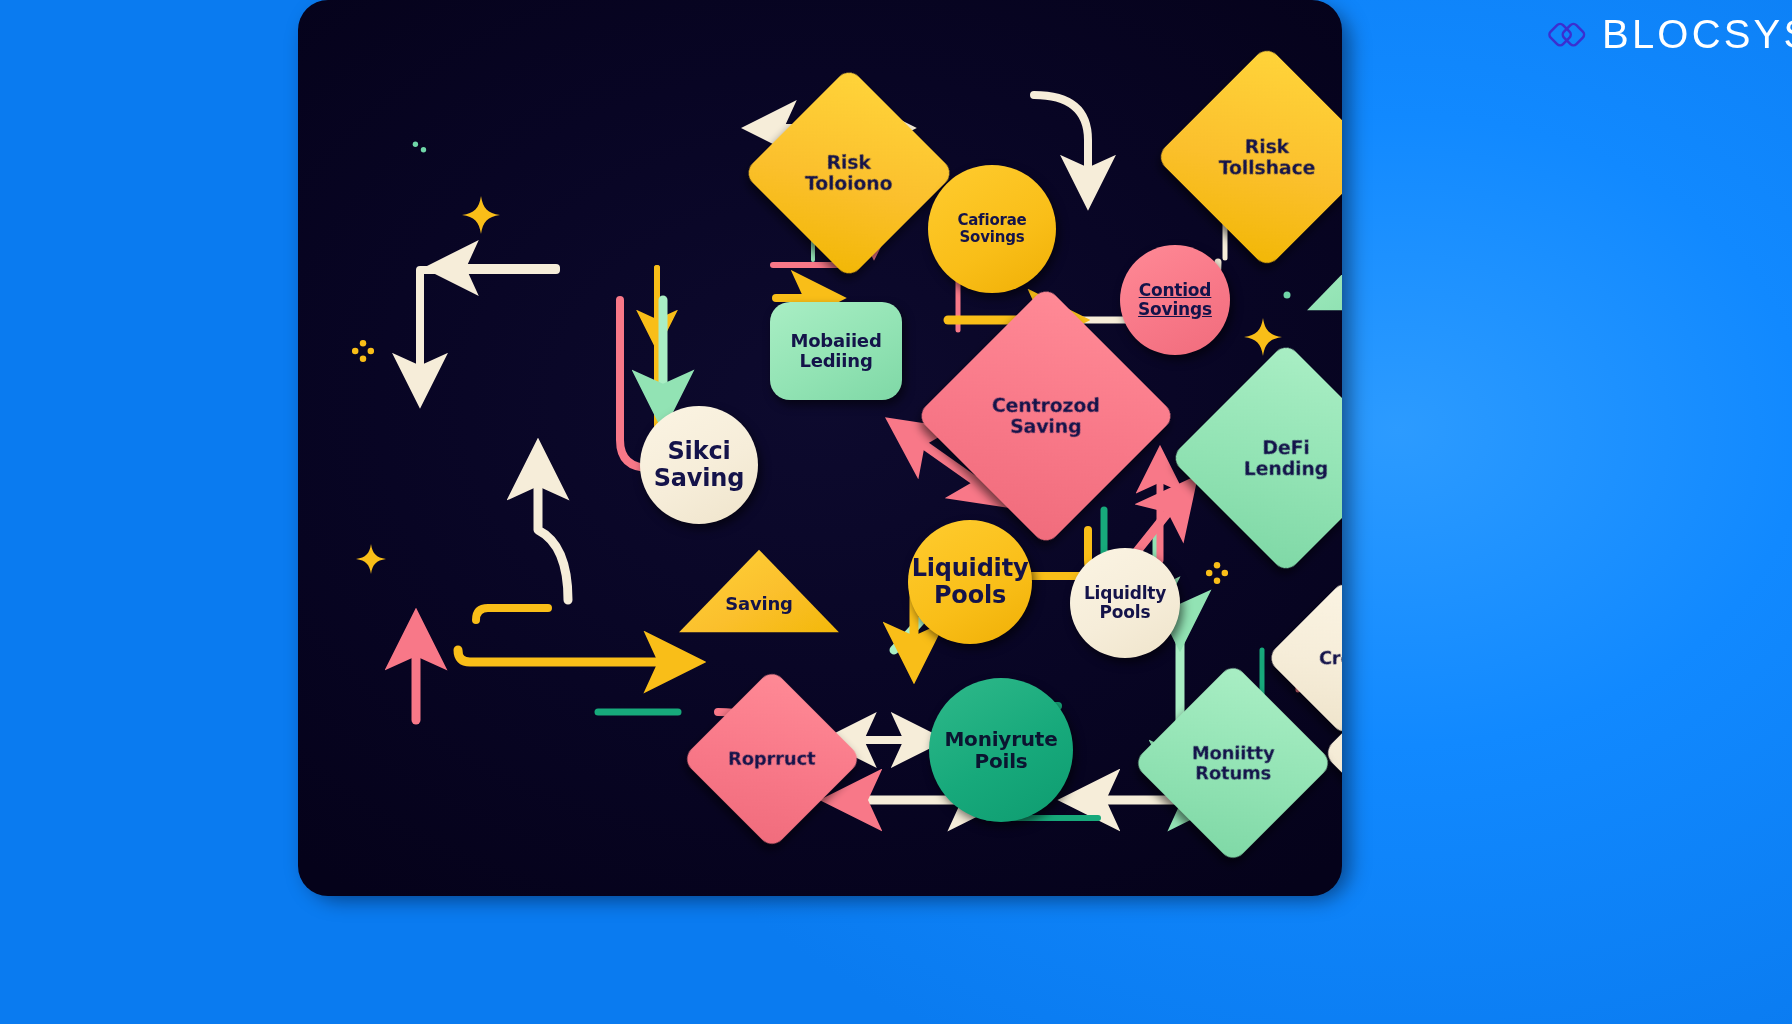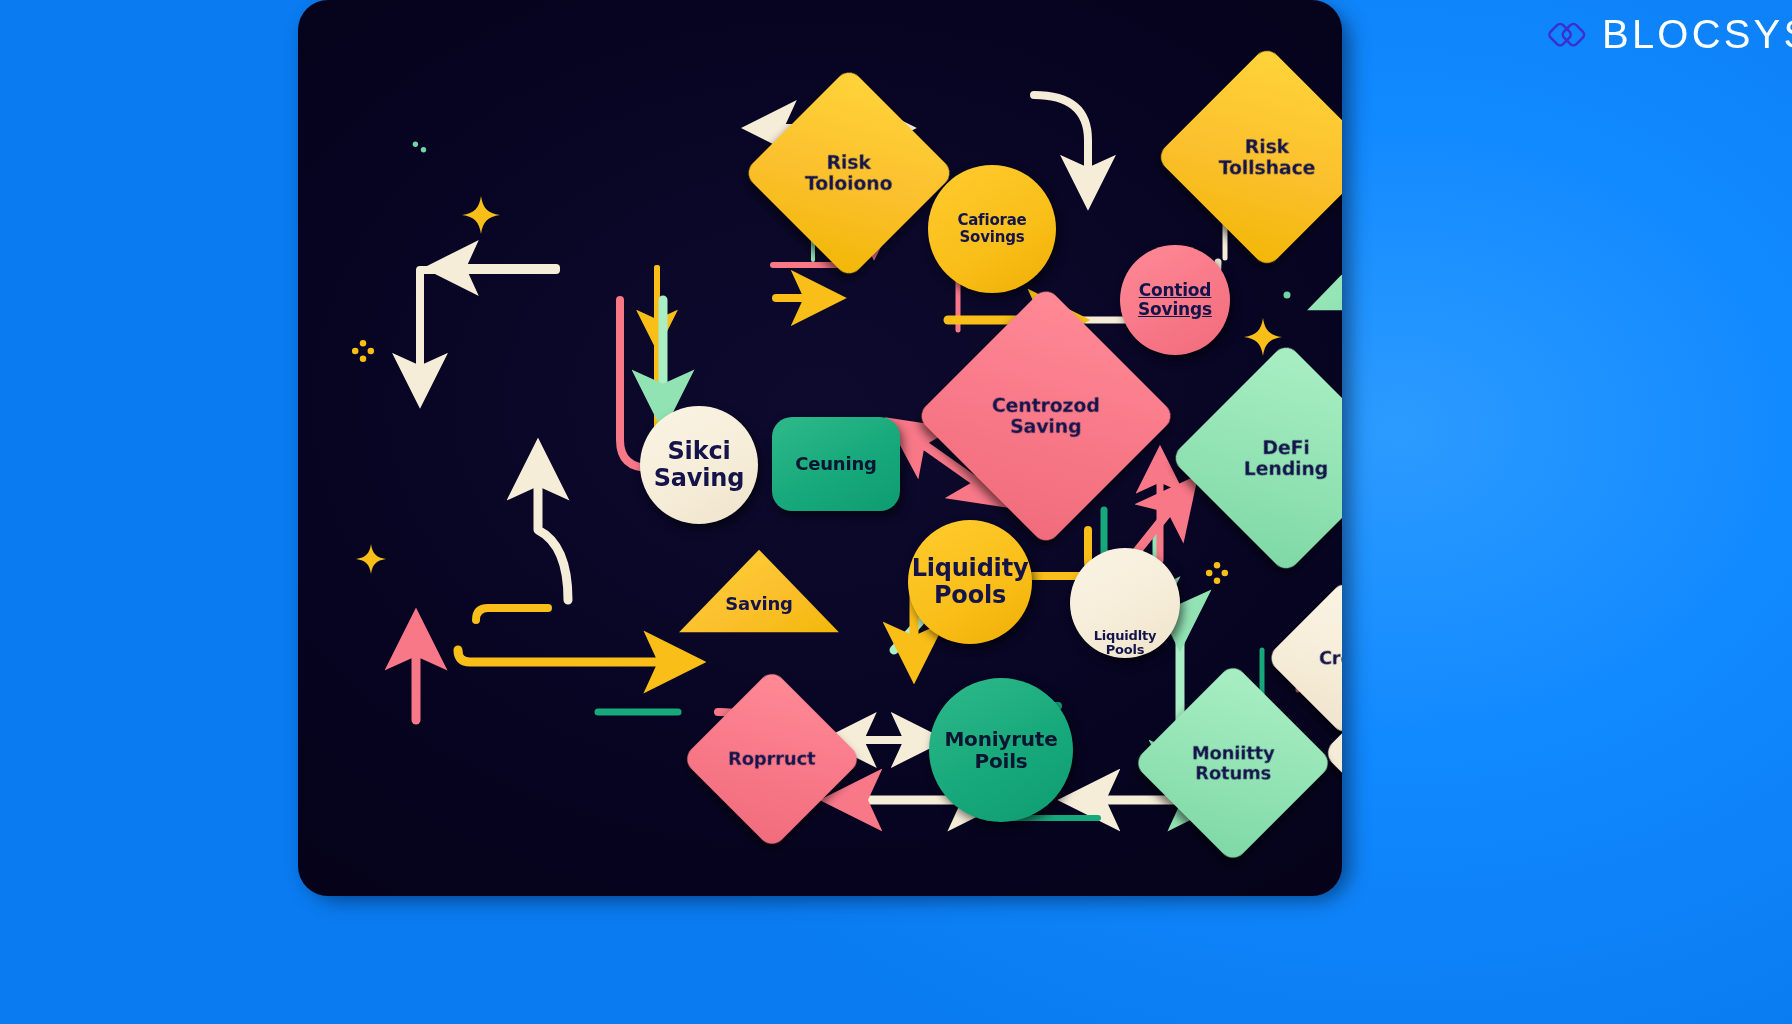--- a/index.html
+++ b/index.html
@@ -262,24 +262,24 @@
 
     <div class="node sh-circle c-pink" style="left:822px;top:245px;width:110px;height:110px;font-size:17px;text-decoration:underline;">
       <span class="lbl">Contiod<br>Sovings</span>
     </div>
 
     <div class="node sh-tri" style="left:1004px;top:222px;width:170px;height:94px;font-size:18px;">
       <span class="tri-body c-mint"></span>
 
     </div>
 
-
-    <div class="node sh-rounded c-green" style="left:474px;top:417px;width:128px;height:94px;font-size:18px;color:#0b1430;">
-      <span class="lbl">Ceuning</span>
-    </div>
+    <div class="node sh-rounded c-mint" style="left:472px;top:302px;width:132px;height:98px;font-size:18px;">
+      <span class="lbl">Mobaiied<br>Lediing</span>
+    </div>
+
 
     <div class="node sh-circle c-cream" style="left:342px;top:406px;width:118px;height:118px;font-size:24px;">
       <span class="lbl">Sikci<br>Saving</span>
     </div>
 
     <div class="node sh-diamond c-pink" style="left:656px;top:324px;width:184px;height:184px;font-size:19px;">
       <span class="lbl">Centrozod<br>Saving</span>
     </div>
 
     <div class="node sh-diamond c-mint" style="left:906px;top:376px;width:164px;height:164px;font-size:19px;">
@@ -288,21 +288,21 @@
 
     <div class="node sh-tri" style="left:376px;top:544px;width:170px;height:94px;font-size:18px;">
       <span class="tri-body c-yellow"></span>
       <span class="lbl">Saving</span>
     </div>
 
     <div class="node sh-circle c-amber" style="left:610px;top:520px;width:124px;height:124px;font-size:24px;">
       <span class="lbl">Liquidity<br>Pools</span>
     </div>
 
-    <div class="node sh-circle c-cream" style="left:772px;top:548px;width:110px;height:110px;font-size:13px;align-items:flex-end;">
+    <div class="node sh-circle c-cream" style="left:772px;top:548px;width:110px;height:110px;font-size:17px;">
       <span class="lbl">Liquidlty<br>Pools</span>
     </div>
 
     <div class="node sh-diamond c-cream" style="left:991px;top:602px;width:112px;height:112px;font-size:18px;">
       <span class="lbl">Crodl</span>
     </div>
 
     <div class="node sh-diamond c-cream" style="left:1048px;top:696px;width:114px;height:114px;font-size:18px;">
       
     </div>

